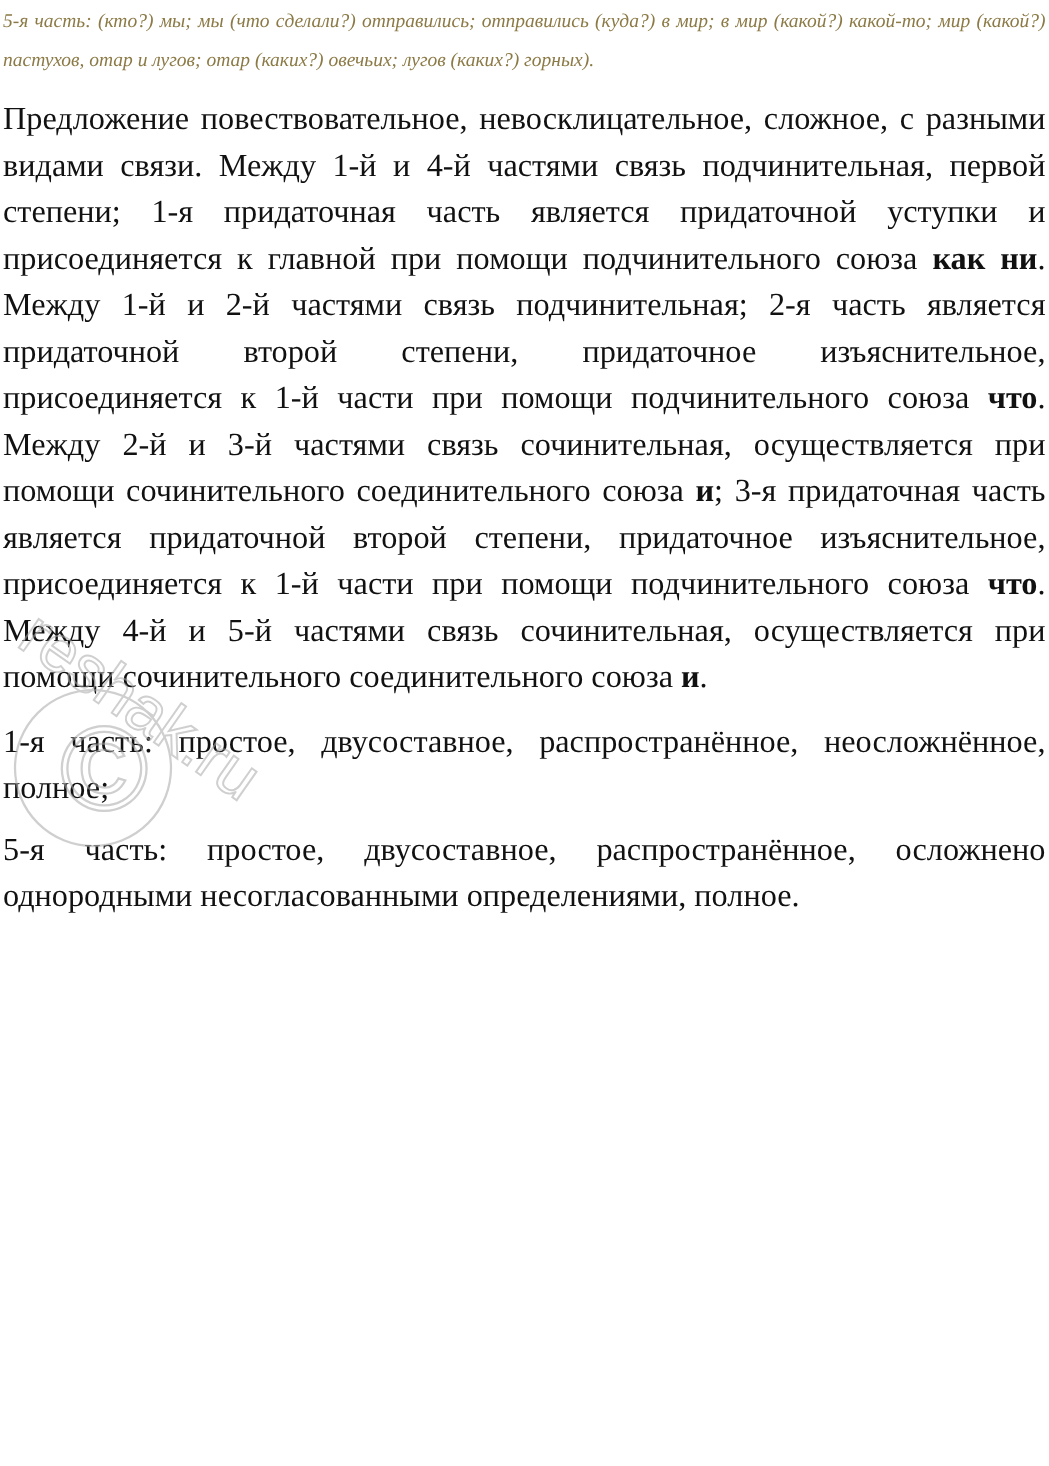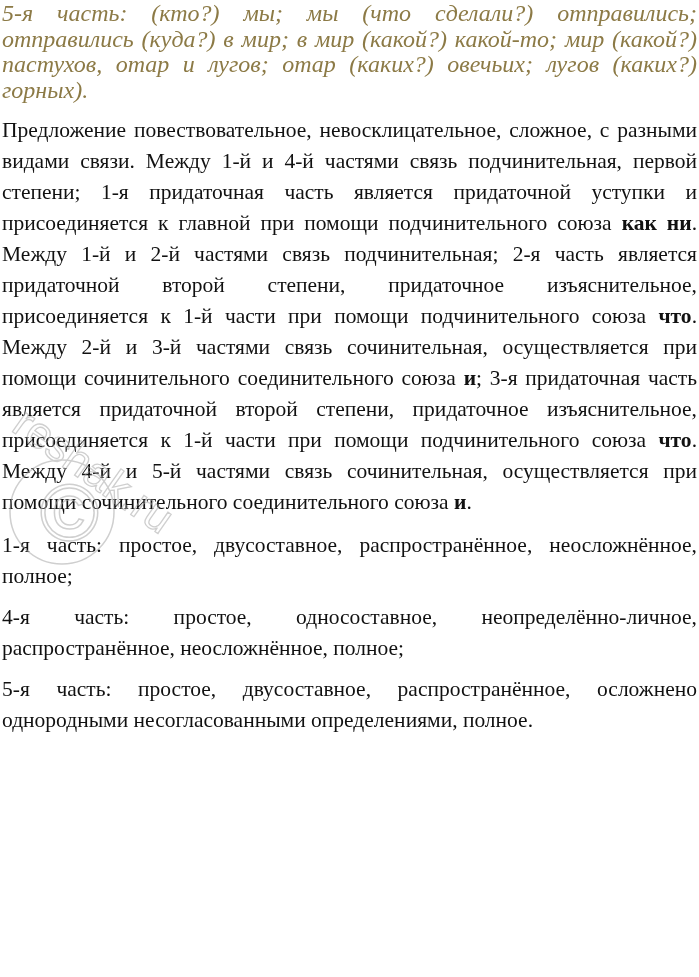--- a/index.html
+++ b/index.html
@@ -13,21 +13,21 @@
     margin: 0;
     text-align: justify;
     text-align-last: left;
     font-size: 21.5px;
     line-height: 31px;
     word-spacing: 0px;
   }
   .italic-para {
     font-style: italic;
     color: #8c7a46;
-    font-size: 24px;
+    font-size: 13px;
     line-height: 25.5px;
     margin-top: 1px;
   }
   .p1 { margin-top: 12px; }
   .gap { margin-top: 12px; }
   .list { margin-top: 10px; }
   b { font-weight: bold; }
   sup { font-size: 13px; line-height: 0; vertical-align: super; }
   .watermark {
     position: absolute; left: 0; top: 400px; width: 190px; height: 180px;
@@ -38,21 +38,20 @@
 </head>
 <body>
 
 <div class="doc">
 
   <p class="para italic-para">5-я часть: (кто?) мы; мы (что сделали?) отправились; отправились (куда?) в мир; в мир (какой?) какой-то; мир (какой?) пастухов, отар и лугов; отар (каких?) овечьих; лугов (каких?) горных).</p>
 
   <p class="para p1"><span>Предложение повествовательное, невосклицательное, сложное, с разными видами связи. Между 1-й и 4-й частями связь подчинительная, первой степени; 1-я придаточная часть является придаточной уступки и присоединяется к главной при помощи подчинительного союза </span><b>как ни</b><span>. Между 1-й и 2-й частями связь подчинительная; 2-я часть является придаточной второй степени, придаточное изъяснительное, присоединяется к 1-й части при помощи подчинительного союза </span><b>что</b><span>. Между 2-й и 3-й частями связь сочинительная, осуществляется при помощи сочинительного соединительного союза </span><b>и</b><span>; 3-я придаточная часть является придаточной второй степени, придаточное изъяснительное, присоединяется к 1-й части при помощи подчинительного союза </span><b>что</b><span>. Между 4-й и 5-й частями связь сочинительная, осуществляется при помощи сочинительного соединительного союза </span><b>и</b><span>.</span></p>
 
   <p class="para gap">1-я часть: простое, двусоставное, распространённое, неосложнённое, полное;</p>
-  <p class="para list">4-я часть: простое, односоставное, неопределённо-личное, распространённое, неосложнённое, полное;</p>
   <p class="para list">5-я часть: простое, двусоставное, распространённое, осложнено однородными несогласованными определениями, полное.</p>
 
 </div>
 
 <svg class="watermark" viewBox="0 0 190 180">
   <circle cx="62" cy="112" r="52" fill="none" stroke="#a8a8a8" stroke-width="1.5"></circle>
   <text x="40" y="140" font-size="80" fill="none" stroke="#a8a8a8" stroke-width="1.5">©</text>
   <text x="10" y="30" font-size="44" fill="none" stroke="#a8a8a8" stroke-width="1.3" transform="rotate(35 10 30)">reshak.ru</text>
 </svg>
 

